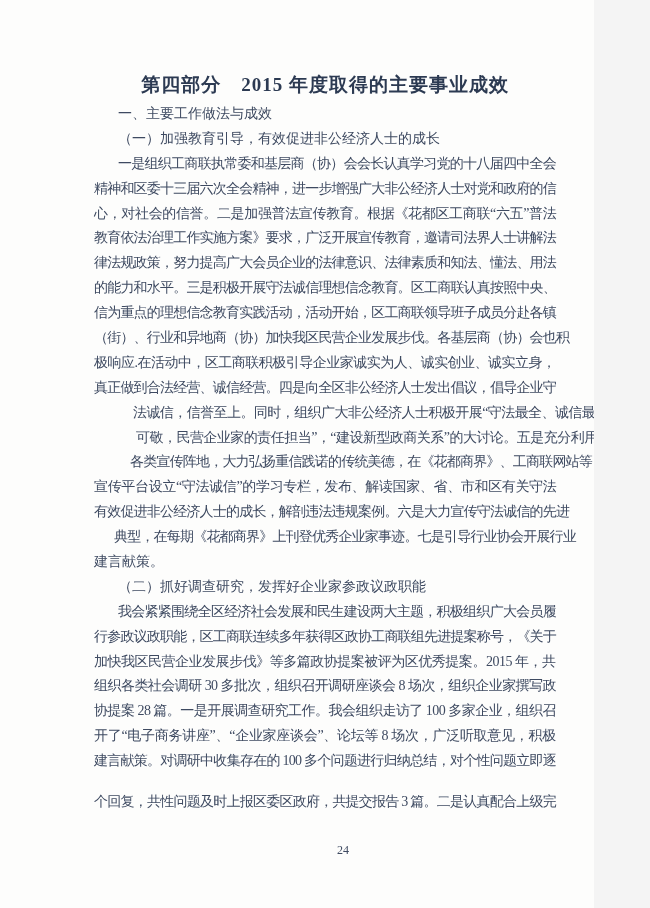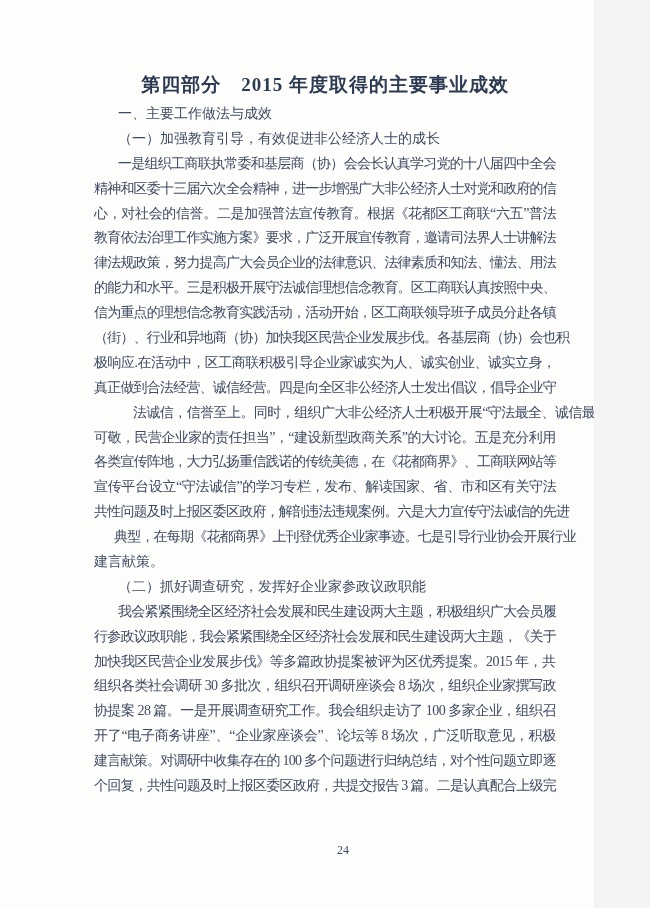--- a/index.html
+++ b/index.html
@@ -59,31 +59,31 @@
       <div class="line"><span class="line-text" style="letter-spacing: -0.8px;">精神和区委十三届六次全会精神，进一步增强广大非公经济人士对党和政府的信</span></div>
       <div class="line"><span class="line-text" style="letter-spacing: -0.342857px;">心，对社会的信誉。二是加强普法宣传教育。根据《花都区工商联“六五”普法</span></div>
       <div class="line"><span class="line-text" style="letter-spacing: -0.8px;">教育依法治理工作实施方案》要求，广泛开展宣传教育，邀请司法界人士讲解法</span></div>
       <div class="line"><span class="line-text" style="letter-spacing: -0.8px;">律法规政策，努力提高广大会员企业的法律意识、法律素质和知法、懂法、用法</span></div>
       <div class="line"><span class="line-text" style="letter-spacing: -0.8px; text-align: right;">的能力和水平。三是积极开展守法诚信理想信念教育。区工商联认真按照中央、</span></div>
       <div class="line"><span class="line-text" style="letter-spacing: -0.8px;">信为重点的理想信念教育实践活动，活动开始，区工商联领导班子成员分赴各镇</span></div>
       <div class="line"><span class="line-text" style="letter-spacing: -0.8px;">（街）、行业和异地商（协）加快我区民营企业发展步伐。各基层商（协）会也积</span></div>
       <div class="line"><span class="line-text" style="letter-spacing: -0.514286px;">极响应.在活动中，区工商联积极引导企业家诚实为人、诚实创业、诚实立身，</span></div>
       <div class="line"><span class="line-text" style="letter-spacing: -0.8px;">真正做到合法经营、诚信经营。四是向全区非公经济人士发出倡议，倡导企业守</span></div>
       <div class="line"><span class="line-text" style="letter-spacing: -0.571429px; margin-left: 39px;">法诚信，信誉至上。同时，组织广大非公经济人士积极开展“守法最全、诚信最</span></div>
-      <div class="line"><span class="line-text" style="letter-spacing: -0.527778px;">可敬，民营企业家的责任担当”，“建设新型政商关系”的大讨论。五是充分利用</span></div>
-      <div class="line"><span class="line-text" style="letter-spacing: -0.8px;">各类宣传阵地，大力弘扬重信践诺的传统美德，在《花都商界》、工商联网站等</span></div>
+      <div class="line"><span class="line-text" style="letter-spacing: -0.527778px; margin-left: 42px;">可敬，民营企业家的责任担当”，“建设新型政商关系”的大讨论。五是充分利用</span></div>
+      <div class="line"><span class="line-text" style="letter-spacing: -0.8px; margin-left: 36px;">各类宣传阵地，大力弘扬重信践诺的传统美德，在《花都商界》、工商联网站等</span></div>
       <div class="line"><span class="line-text" style="letter-spacing: -0.342857px;">宣传平台设立“守法诚信”的学习专栏，发布、解读国家、省、市和区有关守法</span></div>
-      <div class="line"><span class="line-text" style="letter-spacing: -0.8px;">共性问题及时上报区委区政府，解剖违法违规案例。六是大力宣传守法诚信的先进</span></div>
+      <div class="line"><span class="line-text" style="letter-spacing: -0.8px;">有效促进非公经济人士的成长，解剖违法违规案例。六是大力宣传守法诚信的先进</span></div>
       <div class="line"><span class="line-text" style="letter-spacing: -0.8px; margin-left: 20px;">典型，在每期《花都商界》上刊登优秀企业家事迹。七是引导行业协会开展行业</span></div>
       <div class="line"><span class="line-text">建言献策。</span></div>
       <div class="line indent"><span class="line-text">（二）抓好调查研究，发挥好企业家参政议政职能</span></div>
       <div class="line indent"><span class="line-text" style="letter-spacing: -0.727273px;">我会紧紧围绕全区经济社会发展和民生建设两大主题，积极组织广大会员履</span></div>
-      <div class="line"><span class="line-text" style="letter-spacing: -0.8px;">行参政议政职能，我会紧紧围绕全区经济社会发展和民生建设两大主题，《关于</span></div>
+      <div class="line"><span class="line-text" style="letter-spacing: -0.8px;">行参政议政职能，区工商联连续多年获得区政协工商联组先进提案称号，《关于</span></div>
       <div class="line"><span class="line-text" style="letter-spacing: -0.486486px;">加快我区民营企业发展步伐》等多篇政协提案被评为区优秀提案。2015 年，共</span></div>
       <div class="line"><span class="line-text" style="letter-spacing: -0.538462px;">组织各类社会调研 30 多批次，组织召开调研座谈会 8 场次，组织企业家撰写政</span></div>
       <div class="line"><span class="line-text" style="letter-spacing: -0.525px;">协提案 28 篇。一是开展调查研究工作。我会组织走访了 100 多家企业，组织召</span></div>
       <div class="line"><span class="line-text" style="letter-spacing: -0.289474px;">开了“电子商务讲座”、“企业家座谈会”、论坛等 8 场次，广泛听取意见，积极</span></div>
       <div class="line"><span class="line-text" style="letter-spacing: -0.736842px;">建言献策。对调研中收集存在的 100 多个问题进行归纳总结，对个性问题立即逐</span></div>
-      <div class="line"><span class="line-text" style="letter-spacing: -0.756757px;">个回复，共性问题及时上报区委区政府，共提交报告 3 篇。二是认真配合上级完</span></div>
+      <div class="line"><span class="line-text" style="letter-spacing: -0.756757px; margin-top: 16px;">个回复，共性问题及时上报区委区政府，共提交报告 3 篇。二是认真配合上级完</span></div>
     </div>
 
   <div class="page-number">24</div>
 </div>
 
 </body></html>

